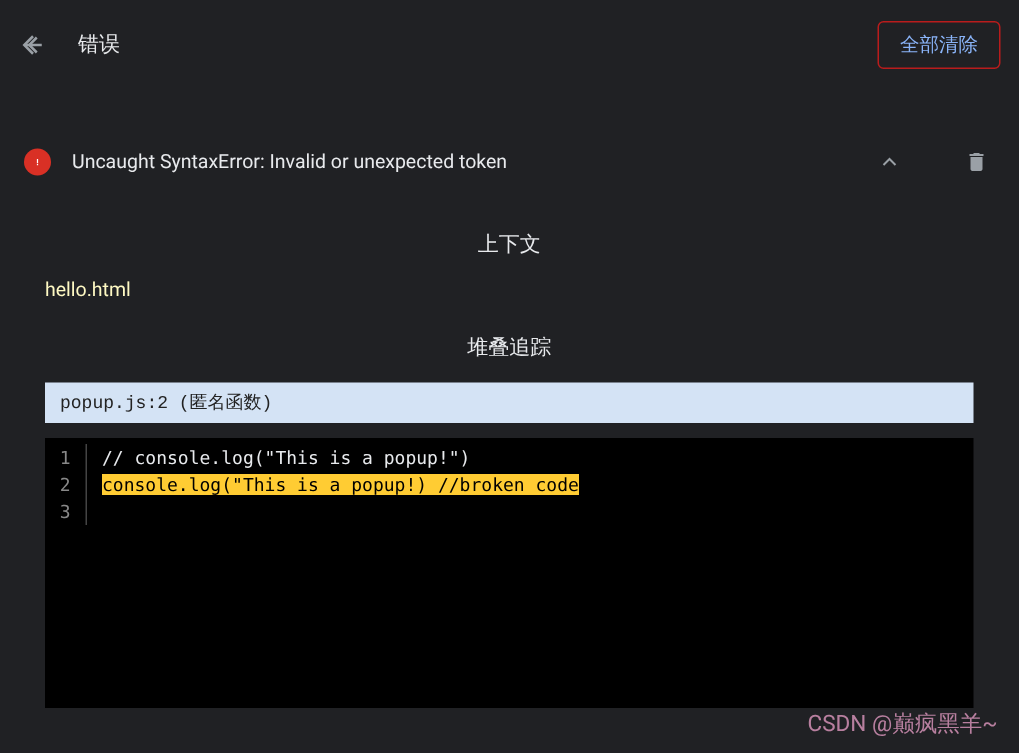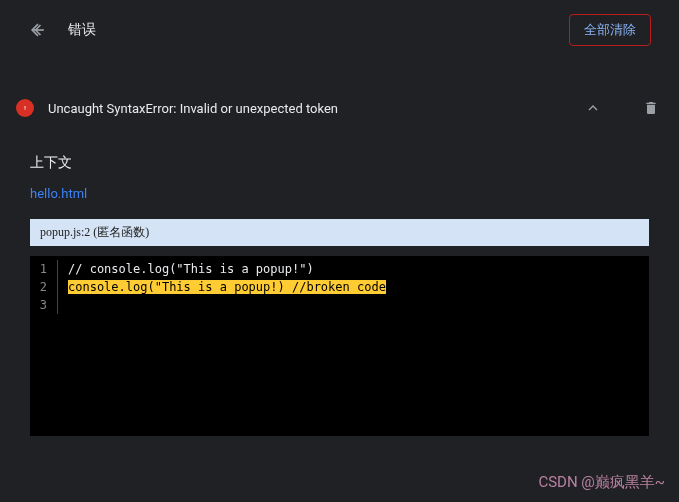--- a/index.html
+++ b/index.html
@@ -13,21 +13,21 @@
       background: #202124;
       color: #e8eaed;
       font-family: -apple-system, BlinkMacSystemFont, "Segoe UI", Roboto, sans-serif;
       font-size: 13px;
       overflow: hidden;
       position: relative;
     }
     .header {
       display: flex;
       align-items: center;
-      padding: 14px 28px;
+      padding: 14px 12px;
       gap: 20px;
     }
     .back-arrow {
       color: #9aa0a6;
       cursor: pointer;
       display: flex;
       align-items: center;
     }
     .header-title {
       color: #e8eaed;
@@ -85,31 +85,32 @@
       margin-left: 20px;
     }
     .section {
       padding: 0 30px;
     }
     .section-label {
       color: #e8eaed;
       font-size: 14px;
       margin-top: 22px;
       margin-bottom: 14px;
+      text-align: center;
     }
     .context-file {
-      color: #3b82f6;
+      color: #fef9c3;
       font-size: 13px;
       margin-bottom: 18px;
     }
     .stack-header {
       background: #d4e3f5;
       color: #222;
       padding: 5px 10px;
-      font-family: Liberation Serif, serif;
+      font-family: Liberation Mono, monospace;
       font-size: 12px;
       margin-top: 10px;
     }
     .code-block {
       background: #000;
       margin-top: 10px;
       font-family: Consolas, monospace;
       font-size: 12px;
       min-height: 180px;
       padding: 4px 0;
@@ -179,20 +180,21 @@
     <svg width="16" height="16" viewBox="0 0 24 24" fill="currentColor">
       <path d="M6 19c0 1.1.9 2 2 2h8c1.1 0 2-.9 2-2V7H6v12zM19 4h-3.5l-1-1h-5l-1 1H5v2h14V4z"></path>
     </svg>
   </div>
 </div>
 
 <div class="section">
   <div class="section-label">上下文</div>
   <div class="context-file">hello.html</div>
 
+  <div class="section-label">堆叠追踪</div>
   <div class="stack-header">popup.js:2 (匿名函数)</div>
 
   <div class="code-block" id="code-block">
       <div class="code-line">
         <div class="line-num">1</div>
         <div class="line-content">// console.log("This is a popup!")</div>
       </div>
       <div class="code-line">
         <div class="line-num">2</div>
         <div class="line-content"><span class="line-highlight">console.log("This is a popup!) //broken code</span></div>

